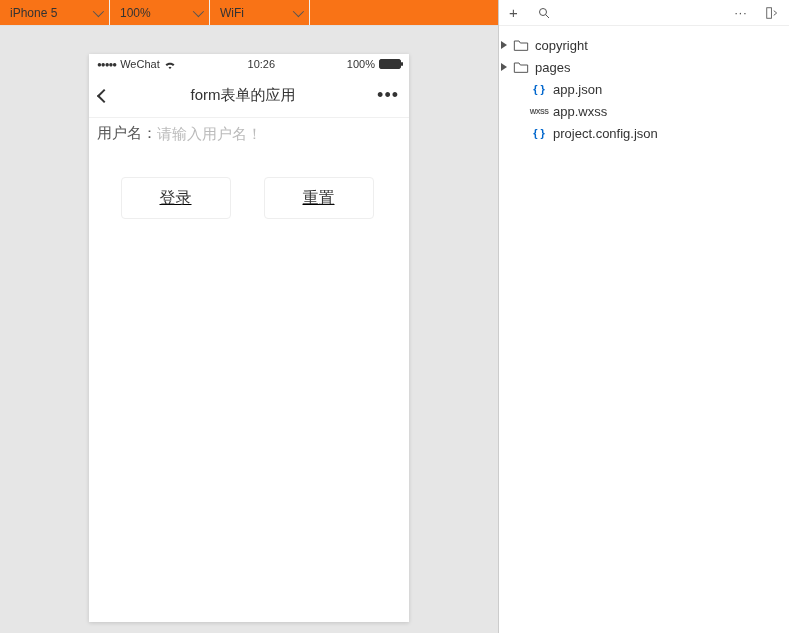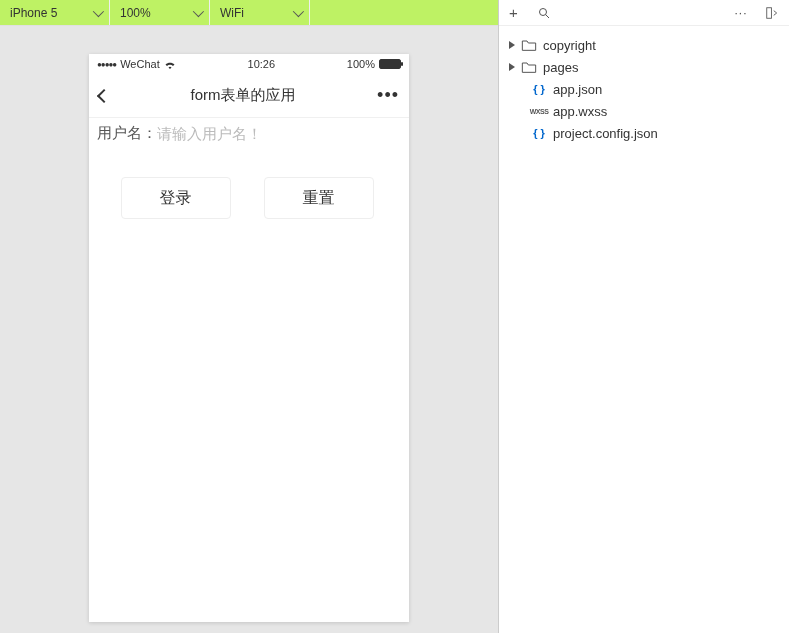--- a/index.html
+++ b/index.html
@@ -16,21 +16,21 @@
     
     .sim-panel {
       flex: 0 0 499px;
       background: #e6e6e6;
       border-right: 1px solid #ccc;
       display: flex;
       flex-direction: column;
     }
     .sim-toolbar {
       height: 26px;
-      background: #bef264;
+      background: #f97316;
       border-bottom: 1px solid #e0e0e0;
       display: flex;
       align-items: flex-end;
       font-size: 12px;
       color: #333;
     }
     .sim-toolbar .dd {
       display: flex;
       align-items: center;
       justify-content: space-between;
@@ -100,20 +100,21 @@
     .field-input {
       border: none; outline: none; font-size: 15px; color: #bbb;
       flex: 1; background: transparent;
     }
     .field-input::placeholder { color: #bbb; }
     .btn-row {
       display: flex;
       gap: 33px;
       justify-content: center;
       margin-top: 34px;
+      text-decoration: underline;
     }
     .mp-btn {
       width: 110px;
       height: 42px;
       background: #fff;
       border: 1px solid #eee;
       border-radius: 4px;
       font-size: 16px;
       color: #333;
       cursor: pointer;
@@ -142,21 +143,21 @@
     .search-ico { width:12px; height:12px; }
     .tree {
       padding: 8px 0;
       font-size: 13px;
       color: #333;
     }
     .tree-row {
       display: flex;
       align-items: center;
       height: 22px;
-      padding-left: 10px;
+      padding-left: 2px;
       cursor: pointer;
     }
     .tree-row.depth1 { padding-left: 32px; }
     .tri {
       width: 0; height: 0;
       border-top: 4px solid transparent;
       border-bottom: 4px solid transparent;
       border-left: 6px solid #555;
       margin-right: 6px;
     }

